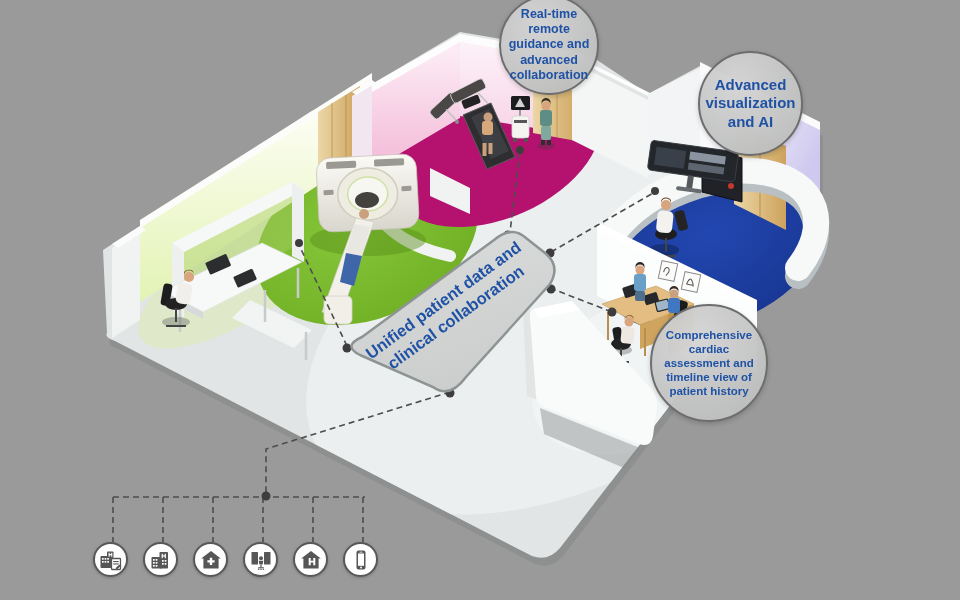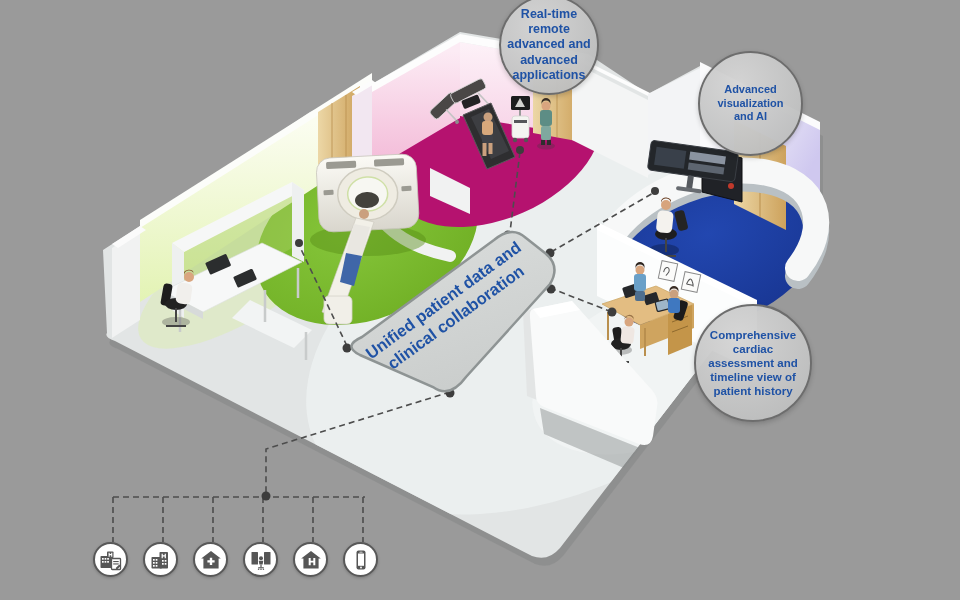--- a/index.html
+++ b/index.html
@@ -6,22 +6,22 @@
   #stage{position:relative;width:960px;height:600px;overflow:hidden;background:#9a9a9a;
          font-family:"Liberation Sans",sans-serif;}
   #scene{position:absolute;left:0;top:0;}
   .bubble{position:absolute;border-radius:50%;
           background:radial-gradient(circle at 38% 30%, rgba(213,213,213,.97), rgba(184,185,185,.97));
           border:2.5px solid #6d6d6d;color:#1f52a5;font-weight:700;text-align:center;
           display:flex;align-items:center;justify-content:center;box-sizing:border-box;
           line-height:1.22;box-shadow:0 2px 5px rgba(0,0,0,.18);z-index:5;}
   .b1{left:188px;top:108px;width:107px;height:107px;font-size:13px;padding:6px;}
   .b2{left:499px;top:-5px;width:100px;height:100px;font-size:12.5px;padding:5px;}
-  .b3{left:698px;top:51px;width:105px;height:105px;font-size:11px;padding:8px;}
-  .b4{left:694px;top:304px;width:118px;height:118px;font-size:11.5px;padding:4px;}
+  .b3{left:698px;top:51px;width:105px;height:105px;font-size:15px;padding:8px;}
+  .b4{left:650px;top:304px;width:118px;height:118px;font-size:11.5px;padding:4px;}
   .icon-circle{position:absolute;width:35px;height:35px;border-radius:50%;background:#fff;
                border:2.5px solid #585858;box-sizing:border-box;display:flex;align-items:center;
                justify-content:center;z-index:5;box-shadow:0 1px 3px rgba(0,0,0,.2);}
   .icon-circle svg{display:block;}
 </style>
 </head>
 <body>
 
 <div id="stage">
 
@@ -341,21 +341,21 @@
     <path d="M362,337 L494,240 Q512,225 526,238 L545,253 Q561,266 550,284 L466,377
              Q450,399 433,387 L360,355 Q342,346 362,337 Z" fill="url(#islGrad)" stroke="#8e9494" stroke-width="2.5"></path>
     <g transform="translate(452,312) rotate(-36)" fill="#1f52a5" font-family="Liberation Sans, sans-serif" font-size="16.5" font-weight="bold">
       <text y="-9" text-anchor="middle">Unified patient data and</text>
       <text y="12" text-anchor="middle">clinical collaboration</text>
     </g>
   </g>
 </svg>
 
 <div class="bubble b2">
-  <span>Real-time remote advanced and advanced applications</span>
+  <span>Real-time remote guidance and advanced collaboration</span>
 </div>
 <div class="bubble b3">
   <span>Advanced visualization and AI</span>
 </div>
 <div class="bubble b4">
   <span>Comprehensive cardiac assessment and timeline view of patient history</span>
 </div>
 
 <div class="icon-circle" style="left:93px;top:542px;">
   <svg width="24" height="24" viewBox="0 0 24 24">

